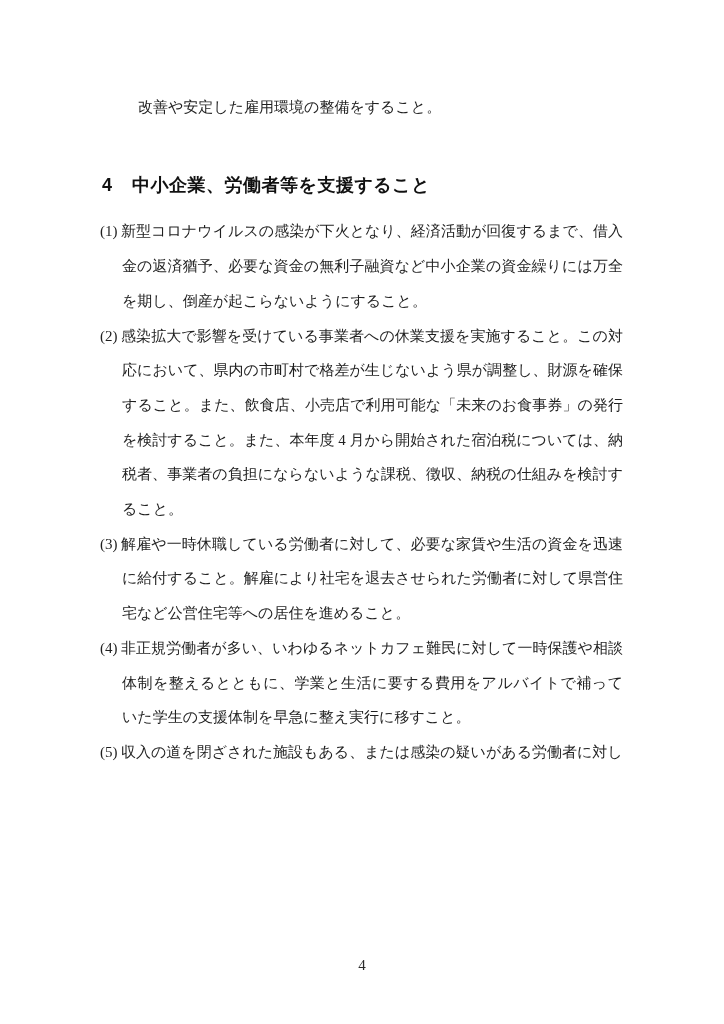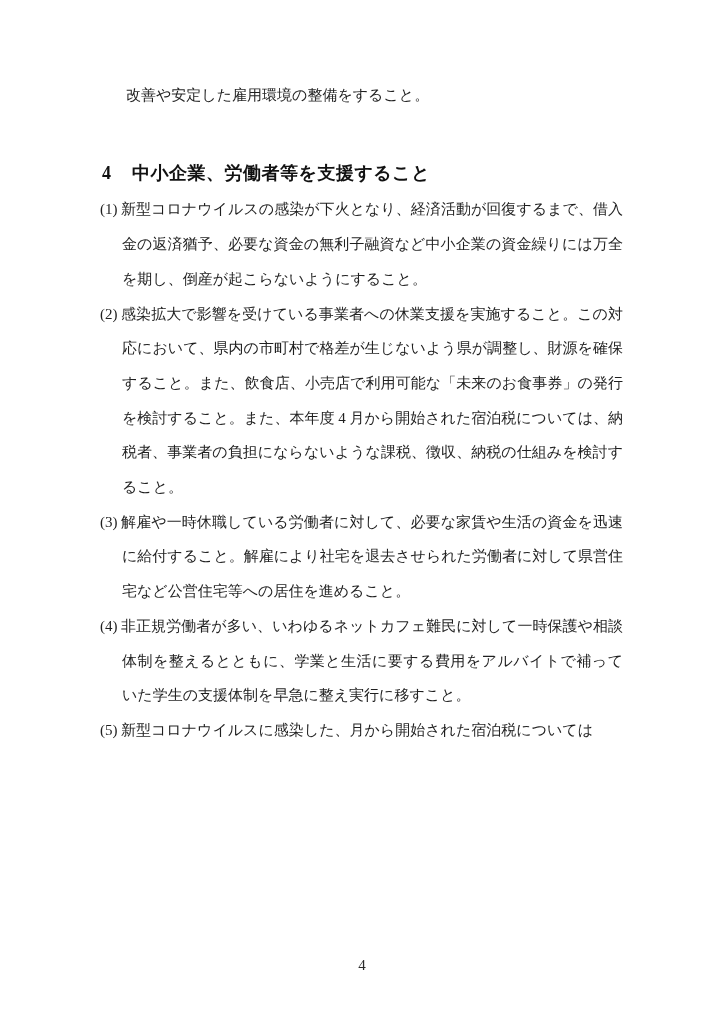--- a/index.html
+++ b/index.html
@@ -14,31 +14,31 @@
     background: #ffffff;
     box-sizing: border-box;
     padding: 78px 101px 0 102px;
     overflow: hidden;
     font-family: "Liberation Serif", "DejaVu Serif", serif;
     font-size: 15px;
     line-height: 34.7px;
     color: #1f1f1f;
     text-align: justify;
   }
-  p { margin: 0; }
+  p { margin: 12px; }
 
   
   .carryover {
     padding-left: 24px;
   }
 
   
   .heading {
-    margin: 43px 0 2px 0;
-    font-family: Liberation Serif, serif;
+    margin: 43px 0 12px 0;
+    font-family: Liberation Sans, sans-serif;
     font-size: 18px;
     font-weight: 700;
     line-height: 34.7px;
     color: #111111;
     text-align: left;
     letter-spacing: 0.5px;
   }
   .h-num {
     display: inline-block;
     width: 30px;
@@ -83,18 +83,18 @@
   <p class="carryover">改善や安定した雇用環境の整備をすること。</p>
 
   <h2 class="heading"><span class="h-num">4</span><span class="h-title">中小企業、労働者等を支援すること</span></h2>
 
 
   <div class="items">
       <div class="item"><span class="marker">(1)</span><span>新型コロナウイルスの感染が下火となり、経済活動が回復するまで、借入金の返済猶予、必要な資金の無利子融資など中小企業の資金繰りには万全を期し、倒産が起こらないようにすること。</span></div>
       <div class="item"><span class="marker">(2)</span><span>感染拡大で影響を受けている事業者への休業支援を実施すること。この対応において、県内の市町村で格差が生じないよう県が調整し、財源を確保すること。また、飲食店、小売店で利用可能な「未来のお食事券」の発行を検討すること。また、本年度 4 月から開始された宿泊税については、納税者、事業者の負担にならないような課税、徴収、納税の仕組みを検討すること。</span></div>
       <div class="item"><span class="marker">(3)</span><span>解雇や一時休職している労働者に対して、必要な家賃や生活の資金を迅速に給付すること。解雇により社宅を退去させられた労働者に対して県営住宅など公営住宅等への居住を進めること。</span></div>
       <div class="item"><span class="marker">(4)</span><span>非正規労働者が多い、いわゆるネットカフェ難民に対して一時保護や相談体制を整えるとともに、学業と生活に要する費用をアルバイトで補っていた学生の支援体制を早急に整え実行に移すこと。</span></div>
-      <div class="item"><span class="marker">(5)</span><span>新型コロナウイルスに感染した、月から開始された宿泊税については</span></div>
+      <div class="item"><span class="marker">(5)</span><span>収入の道を閉ざされた施設もある、または感染の疑いがある労働者に対し</span></div>
     </div>
 
   <div class="pageno">4</div>
 
 </div>
 
 </body></html>

